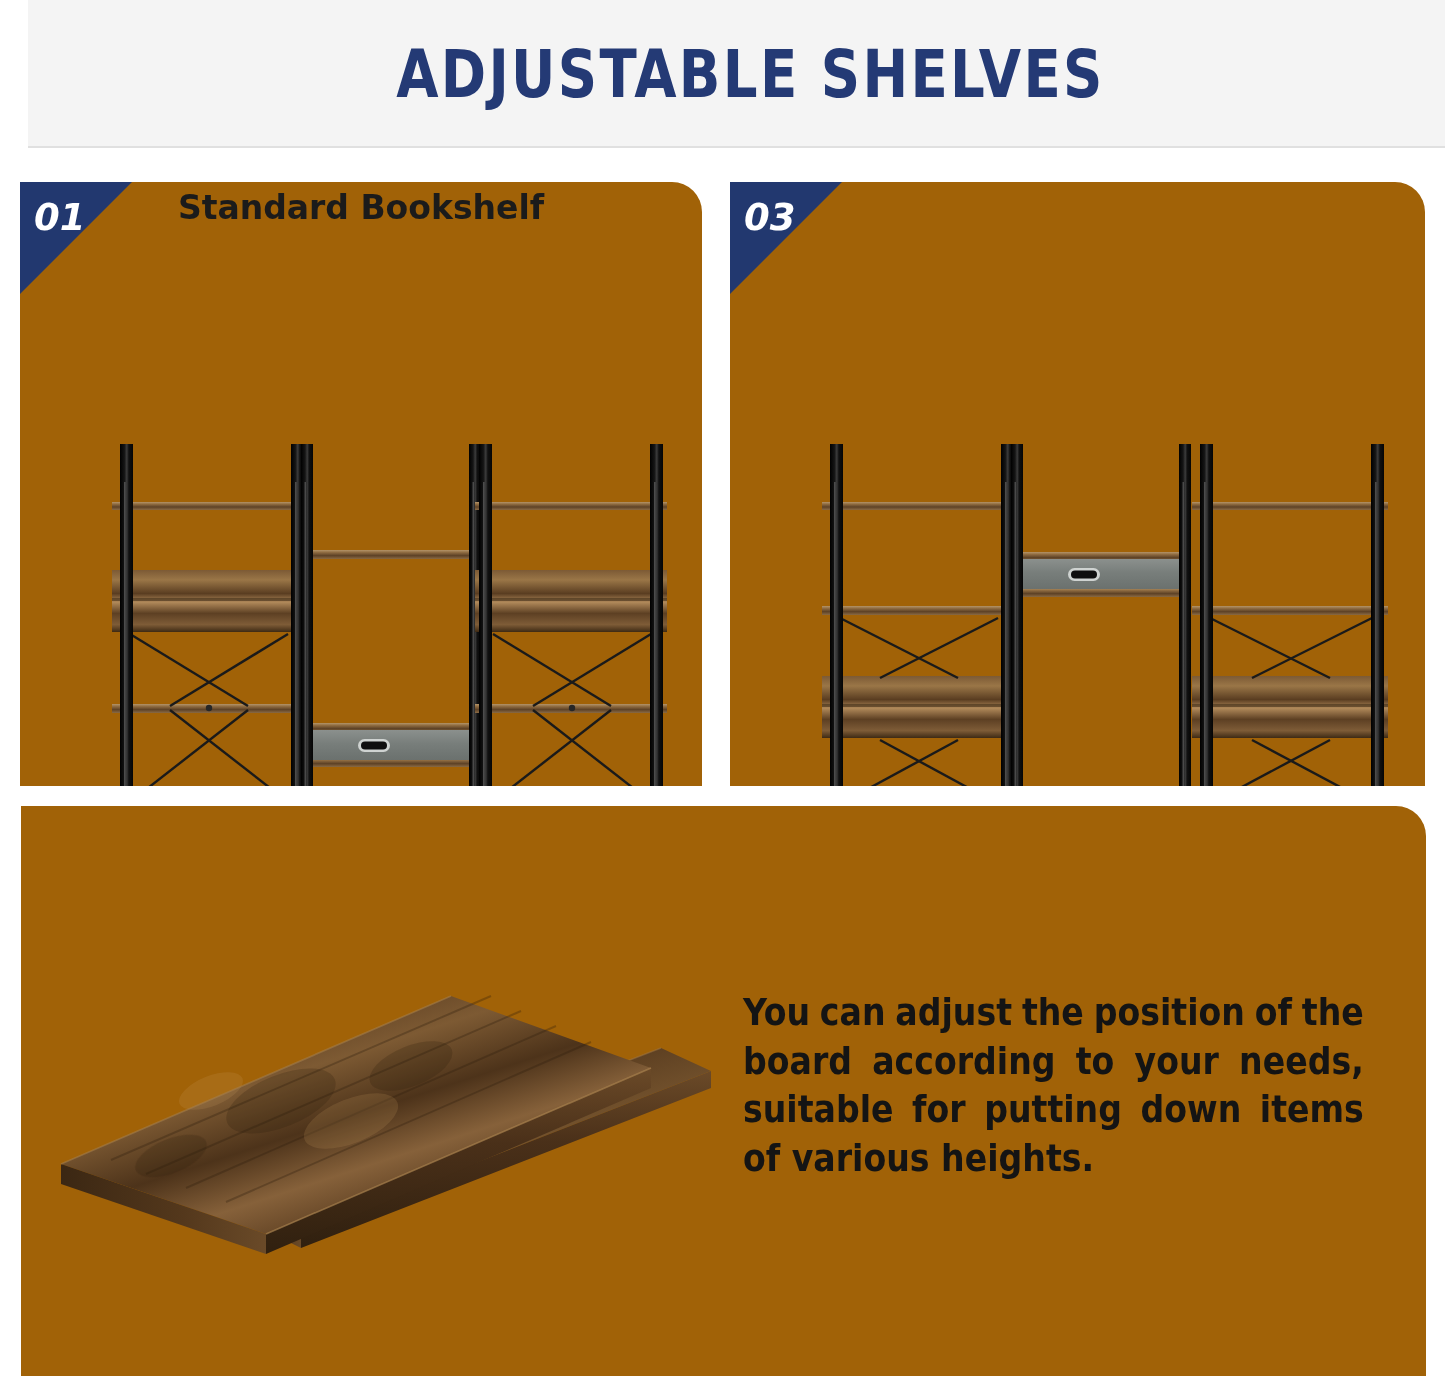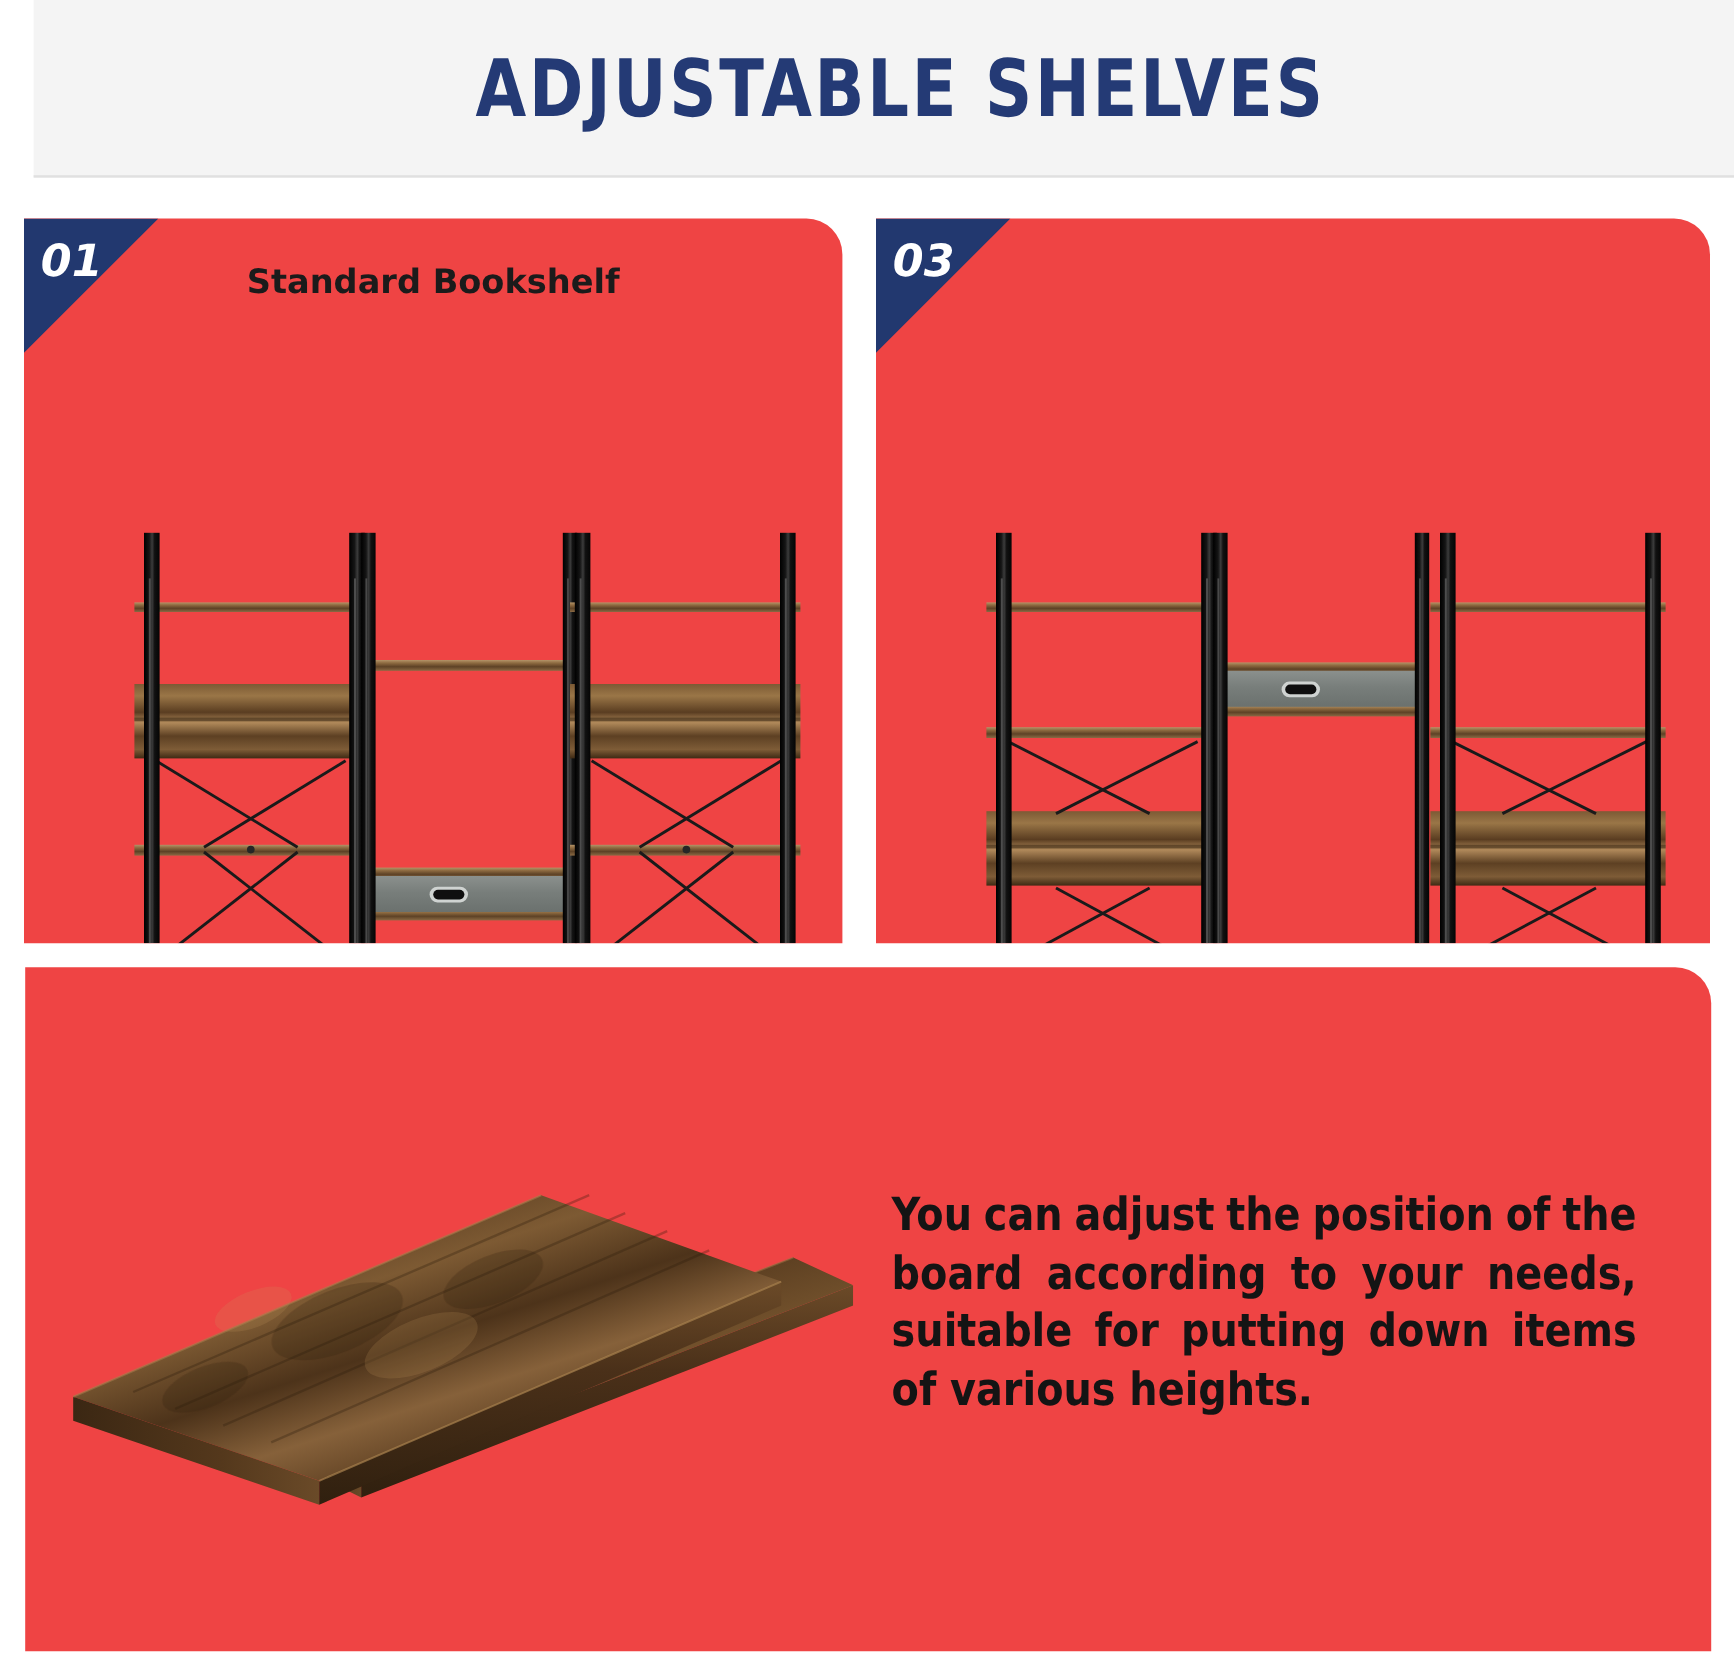--- a/index.html
+++ b/index.html
@@ -37,21 +37,21 @@
     letter-spacing: 2.5px;
     color: #243a75;
     transform: scaleX(0.92);
     transform-origin: center;
     white-space: nowrap;
   }
 
   
   .panel {
     position: absolute;
-    background: #ef4444;
+    background: #a16207;
     border-top-right-radius: 30px;
     overflow: hidden;
     box-sizing: border-box;
   }
   .panel-top-left  { left: 20px;  top: 182px; width: 682px; height: 604px; }
   .panel-top-right { left: 730px; top: 182px; width: 695px; height: 604px; }
   .panel-bottom    { left: 21px;  top: 806px; width: 1405px; height: 570px; }
 
   .corner-ribbon {
     position: absolute;
@@ -67,26 +67,26 @@
     font-family: "DejaVu Sans", "Liberation Sans", sans-serif;
     font-style: italic;
     font-weight: 700;
     font-size: 37px;
     color: #ffffff;
     letter-spacing: 0px;
     z-index: 6;
   }
   .panel-title {
     position: absolute;
-    top: 36px;
+    top: 6px;
     left: 0; right: 0;
     text-align: center;
     font-family: "DejaVu Sans", "Liberation Sans", sans-serif;
     font-weight: 700;
-    font-size: 28px;
+    font-size: 33px;
     color: #1b1b1b;
     z-index: 4;
   }
 
   
   .shelf-art {
     position: absolute;
     left: 0; top: 0;
     width: 100%;
     height: 100%;

